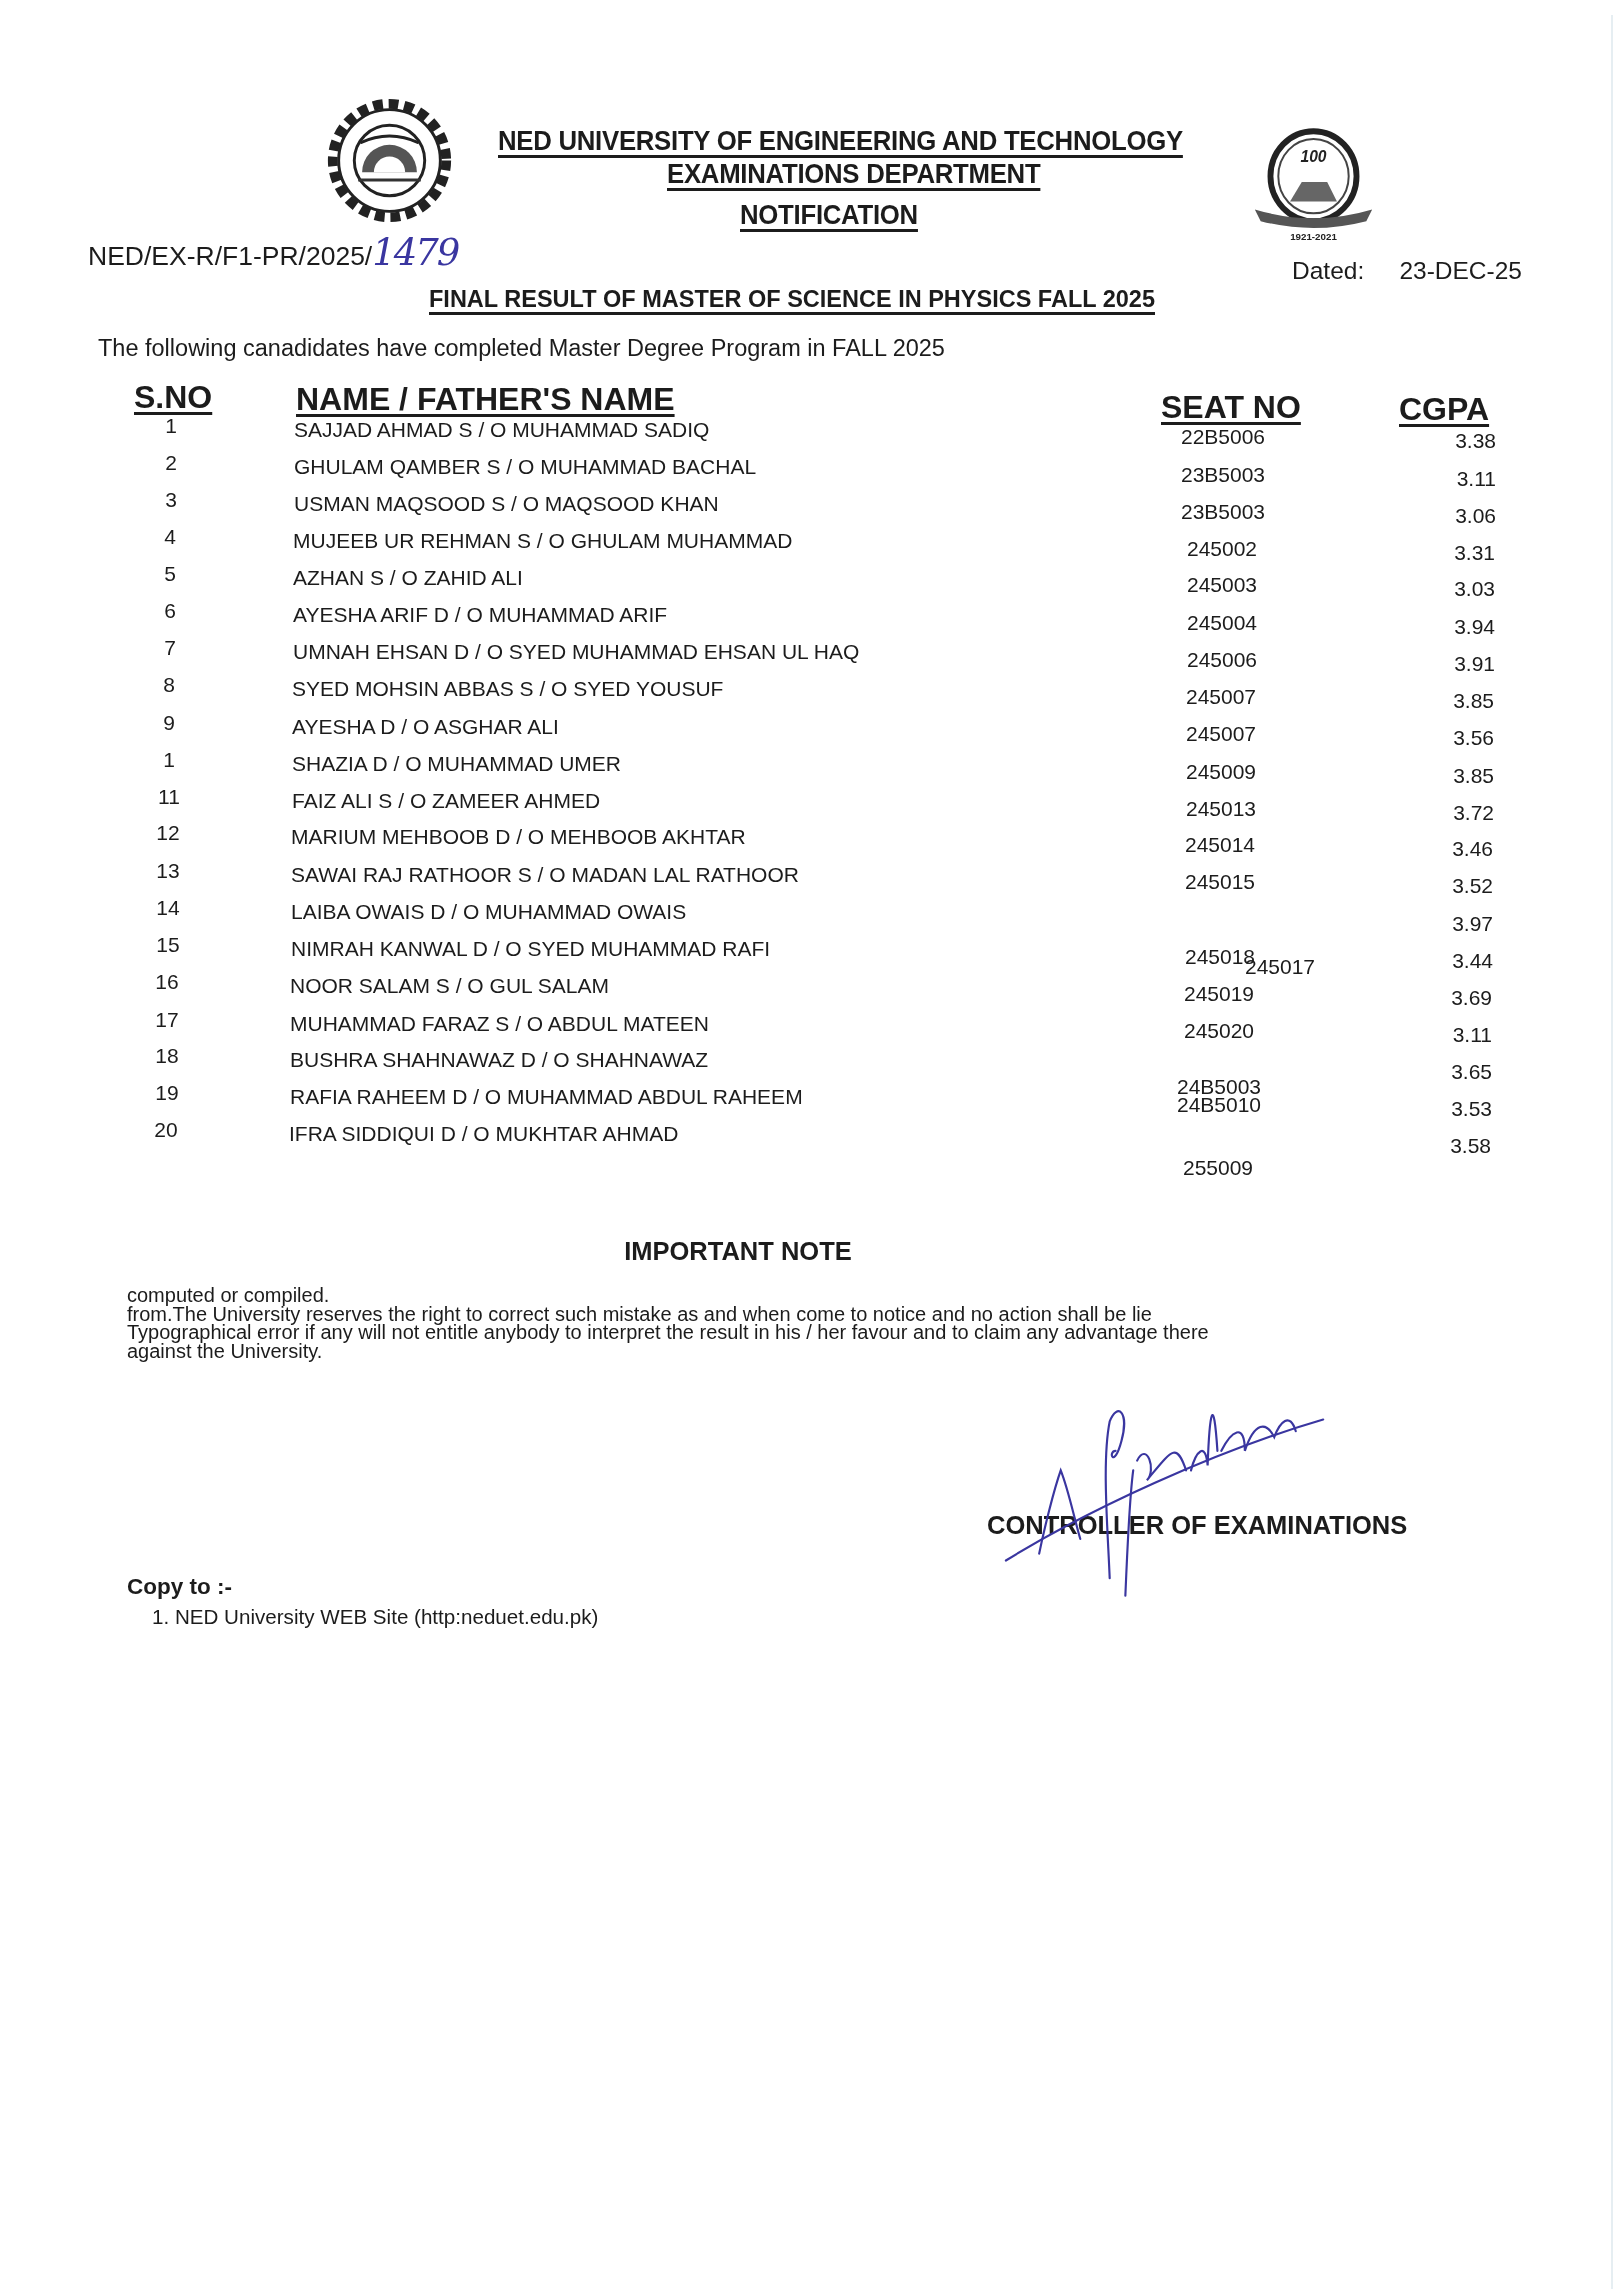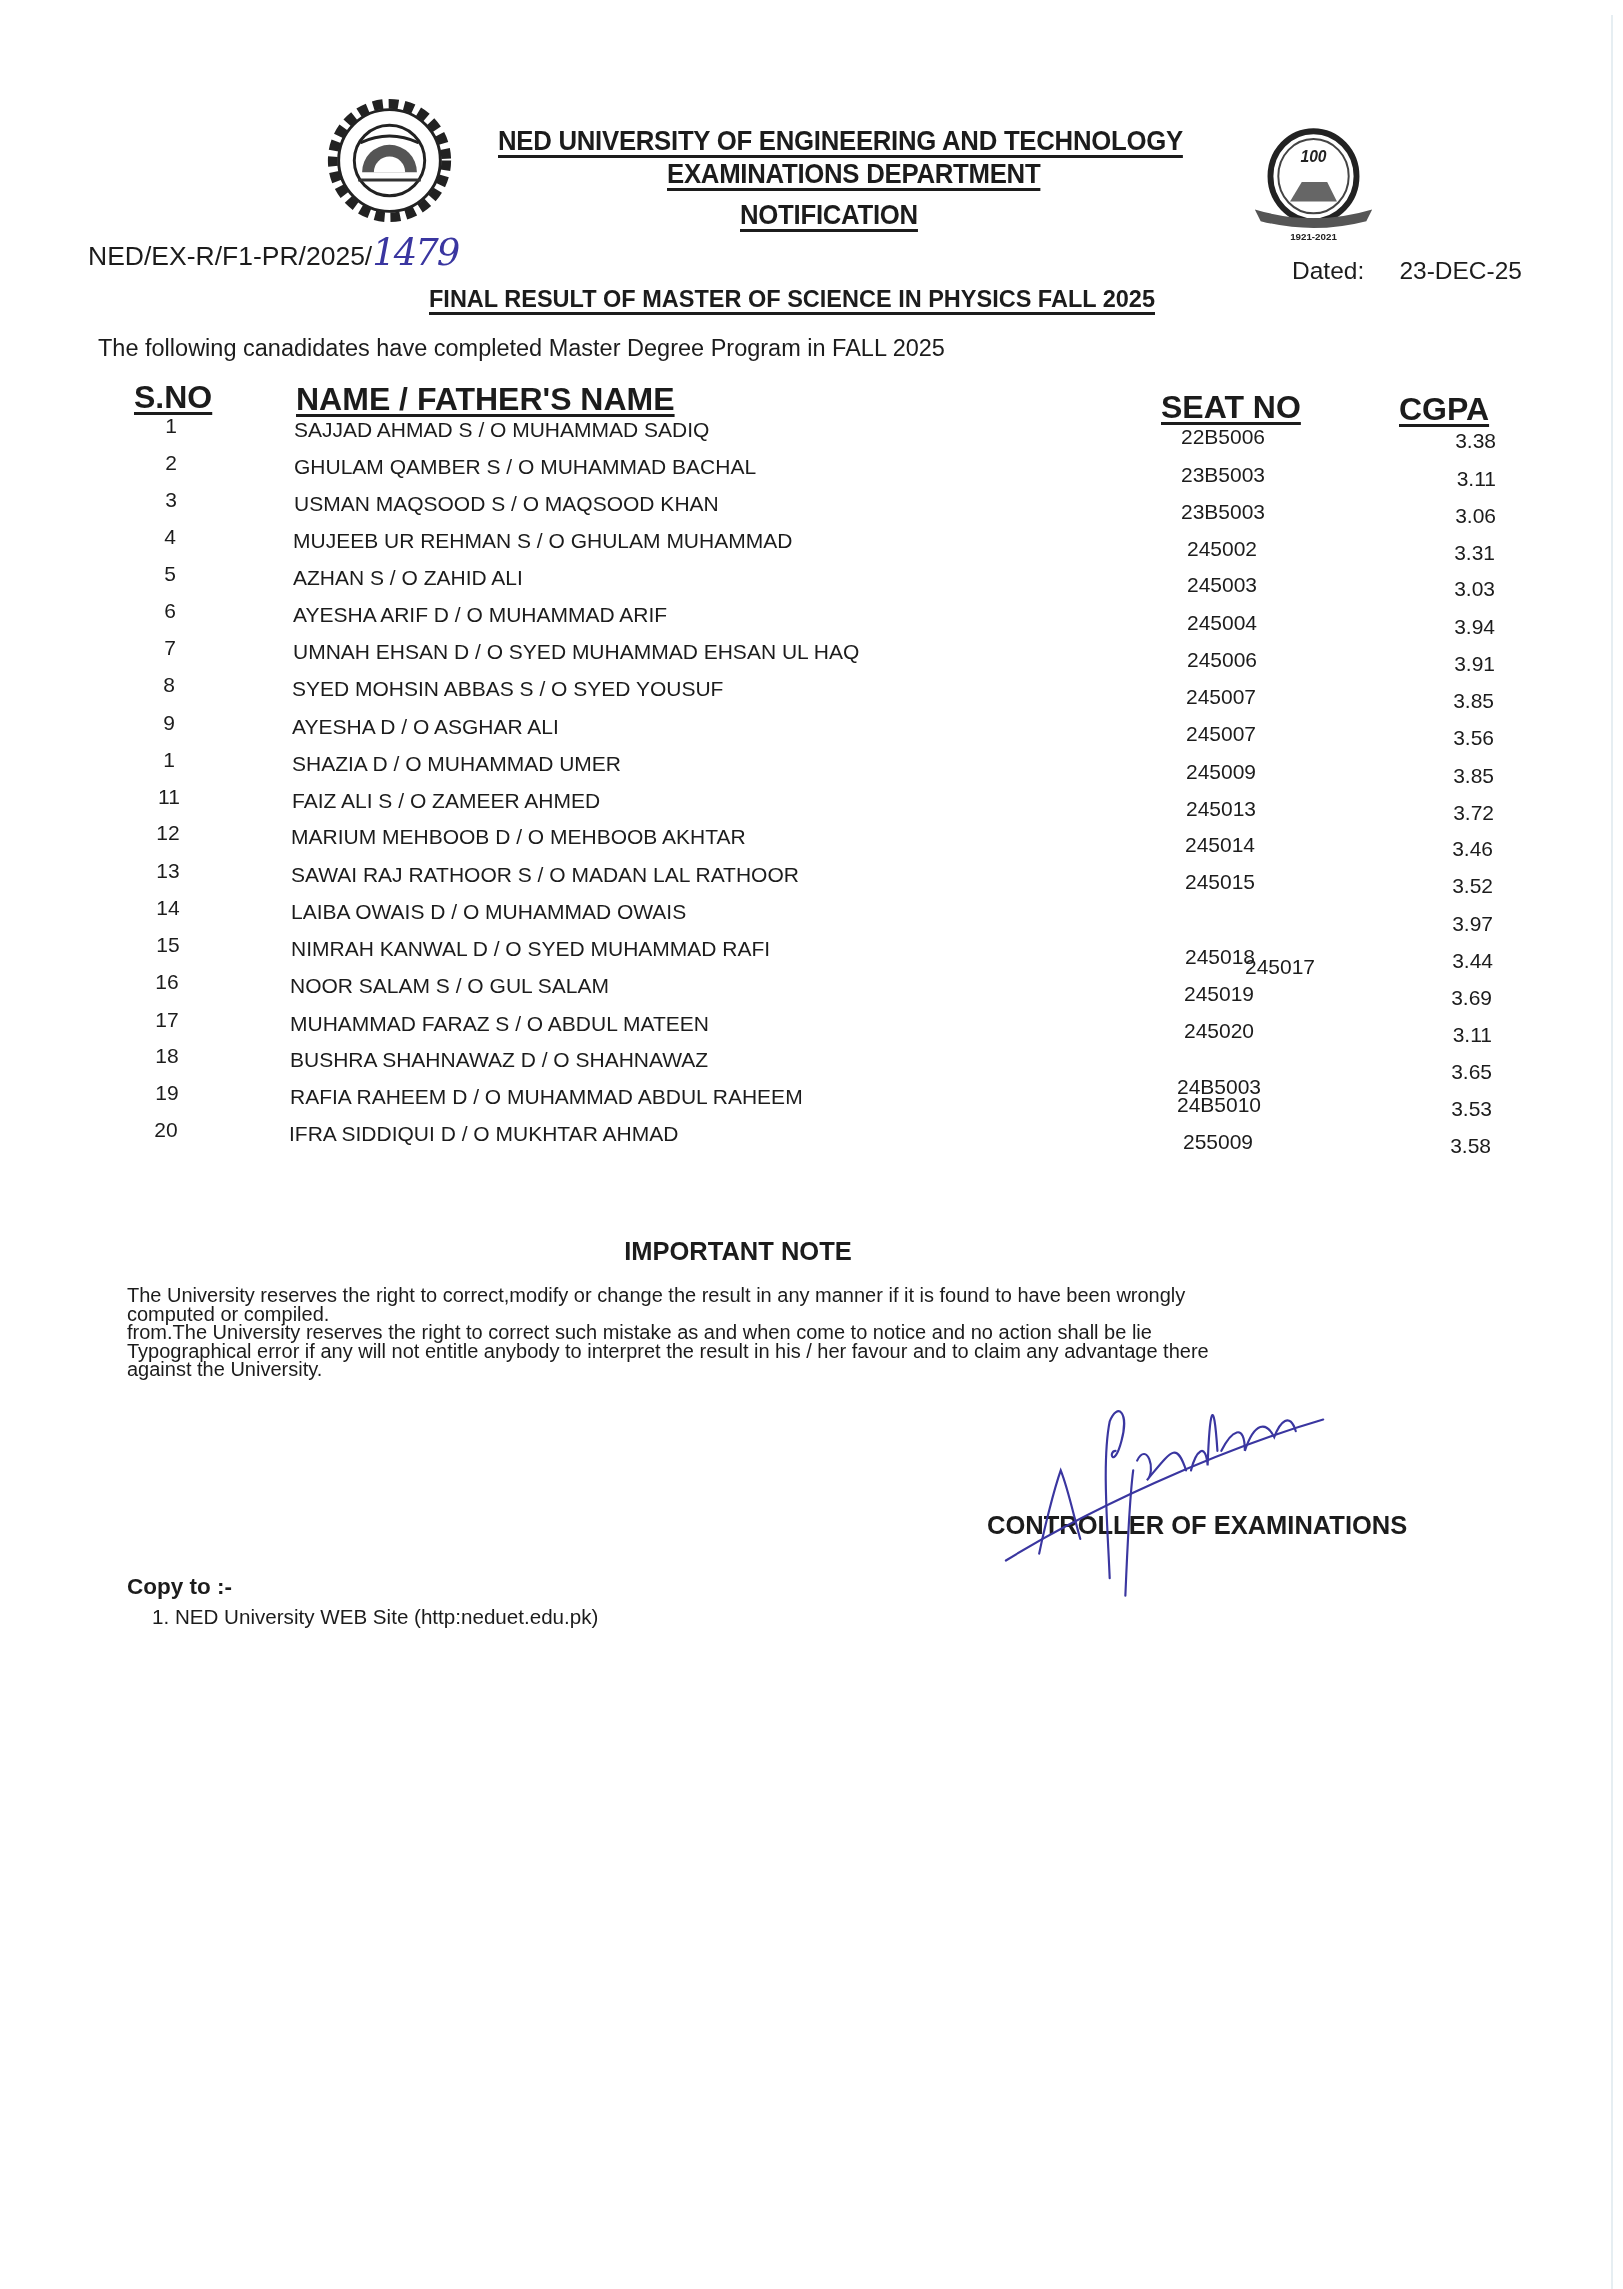--- a/index.html
+++ b/index.html
@@ -187,28 +187,27 @@
     </div>
     <div>
       <div class="abs cell sno" style="left:128px;top:1081px;">19</div>
       <div class="abs cell" style="left:290px;top:1085px;">RAFIA RAHEEM D / O MUHAMMAD ABDUL RAHEEM</div>
       <div class="abs cell seat" style="left:1131px;top:1093px;">24B5010</div>
       <div class="abs cell cgpa" style="left:1374px;top:1097px;">3.53</div>
     </div>
     <div>
       <div class="abs cell sno" style="left:127px;top:1118px;">20</div>
       <div class="abs cell" style="left:289px;top:1122px;">IFRA SIDDIQUI D / O MUKHTAR AHMAD</div>
-      <div class="abs cell seat" style="left:1130px;top:1130px;">255009</div>
+      <div class="abs cell seat" style="left:1130px;top:1156px;">255009</div>
       <div class="abs cell cgpa" style="left:1373px;top:1134px;">3.58</div>
     </div>
   </div>
 
 <div class="abs note-title" style="top:1237px;">IMPORTANT NOTE</div>
 <div class="abs note-p" style="left:127px;top:1286px;">
-  <div>The University reserves the right to correct,modify or change the result in any manner if it is found to have been wrongly</div>
   <div>computed or compiled.</div>
   <div>from.The University reserves the right to correct such mistake as and when come to notice and no action shall be lie</div>
   <div>Typographical error if any will not entitle anybody to interpret the result in his / her favour and to claim any advantage there</div>
   <div>against the University.</div>
 </div>
 
 <div class="abs controller" style="left:987px;top:1511px;">CONTROLLER OF EXAMINATIONS</div>
 <div class="abs sig" style="left:1000px;top:1382px;">
   <svg width="333" height="216" viewBox="0 0 340 220">
     <g fill="none" stroke="#3a36a0" stroke-width="2.2" stroke-linecap="round">

